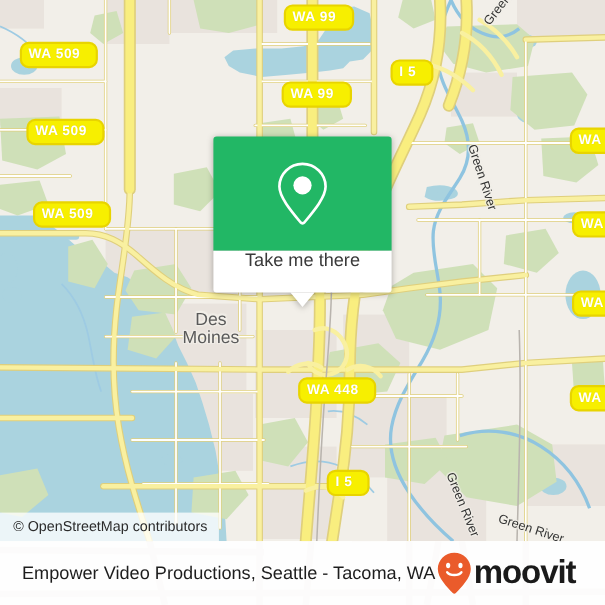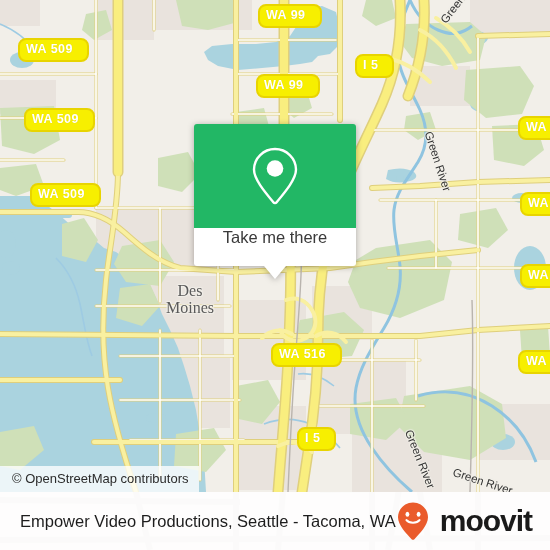--- a/index.html
+++ b/index.html
@@ -36,21 +36,20 @@
   .city-label{
     position:absolute;
     color:#5a5a5a;
     font-size:16px;
     line-height:17px;
     text-align:center;
     white-space:pre-line;
     text-shadow:
       1px 1px 1px #f2efe9, -1px 1px 1px #f2efe9,
       1px -1px 1px #f2efe9, -1px -1px 1px #f2efe9;
-    font-family: Liberation Serif, serif;
   }
 
   
   .river-label{
     position:absolute;
     color:#333333;
     font-size:11.5px;
     white-space:nowrap;
     text-shadow:
       1px 1px 1px rgba(242,239,233,.9), -1px 1px 1px rgba(242,239,233,.9),
@@ -105,21 +104,21 @@
     opacity:.07;
   }
   #footer-inner{
     position:absolute;left:0;top:0;width:440px;height:58px;
     display:flex;align-items:center;justify-content:space-between;
     padding:0 18px 0 20px;box-sizing:border-box;
   }
   #footer-title{
     color:#1d1d1d;font-size:16.5px;white-space:nowrap;
   }
-  #brand{display:flex;align-items:center;gap:10px;}
+  #brand{display:flex;align-items:center;gap:1px;}
   #brand-text{
     color:#1a1a1a;font-size:30px;font-weight:bold;letter-spacing:-1px;
     line-height:30px;
   }
 </style>
 </head>
 <body>
 
 <div id="app">
 
@@ -334,21 +333,21 @@
 
     <div class="shield" style="left:258px;top:4px;">WA 99</div>
     <div class="shield" style="left:18px;top:38px;">WA 509</div>
     <div class="shield" style="left:355px;top:54px;">I 5</div>
     <div class="shield" style="left:256px;top:74px;">WA 99</div>
     <div class="shield" style="left:24px;top:108px;">WA 509</div>
     <div class="shield" style="left:518px;top:116px;">WA</div>
     <div class="shield" style="left:30px;top:183px;">WA 509</div>
     <div class="shield" style="left:520px;top:192px;">WA</div>
     <div class="shield" style="left:520px;top:264px;">WA</div>
-    <div class="shield" style="left:271px;top:343px;">WA 516</div>
+    <div class="shield" style="left:271px;top:343px;">WA 448</div>
     <div class="shield" style="left:518px;top:350px;">WA</div>
     <div class="shield" style="left:297px;top:427px;">I 5</div>
 
     <div id="attribution">© OpenStreetMap contributors</div>
 
     <div id="callout">
       <div id="callout-top">
         <svg width="50" height="62" viewBox="0 0 50 62">
           <path d="M25,4 C13.5,4 4,13.2 4,24.6 C4,34 14,46 23.3,57.2
                    C24.2,58.3 25.8,58.3 26.7,57.2 C36,46 46,34 46,24.6

